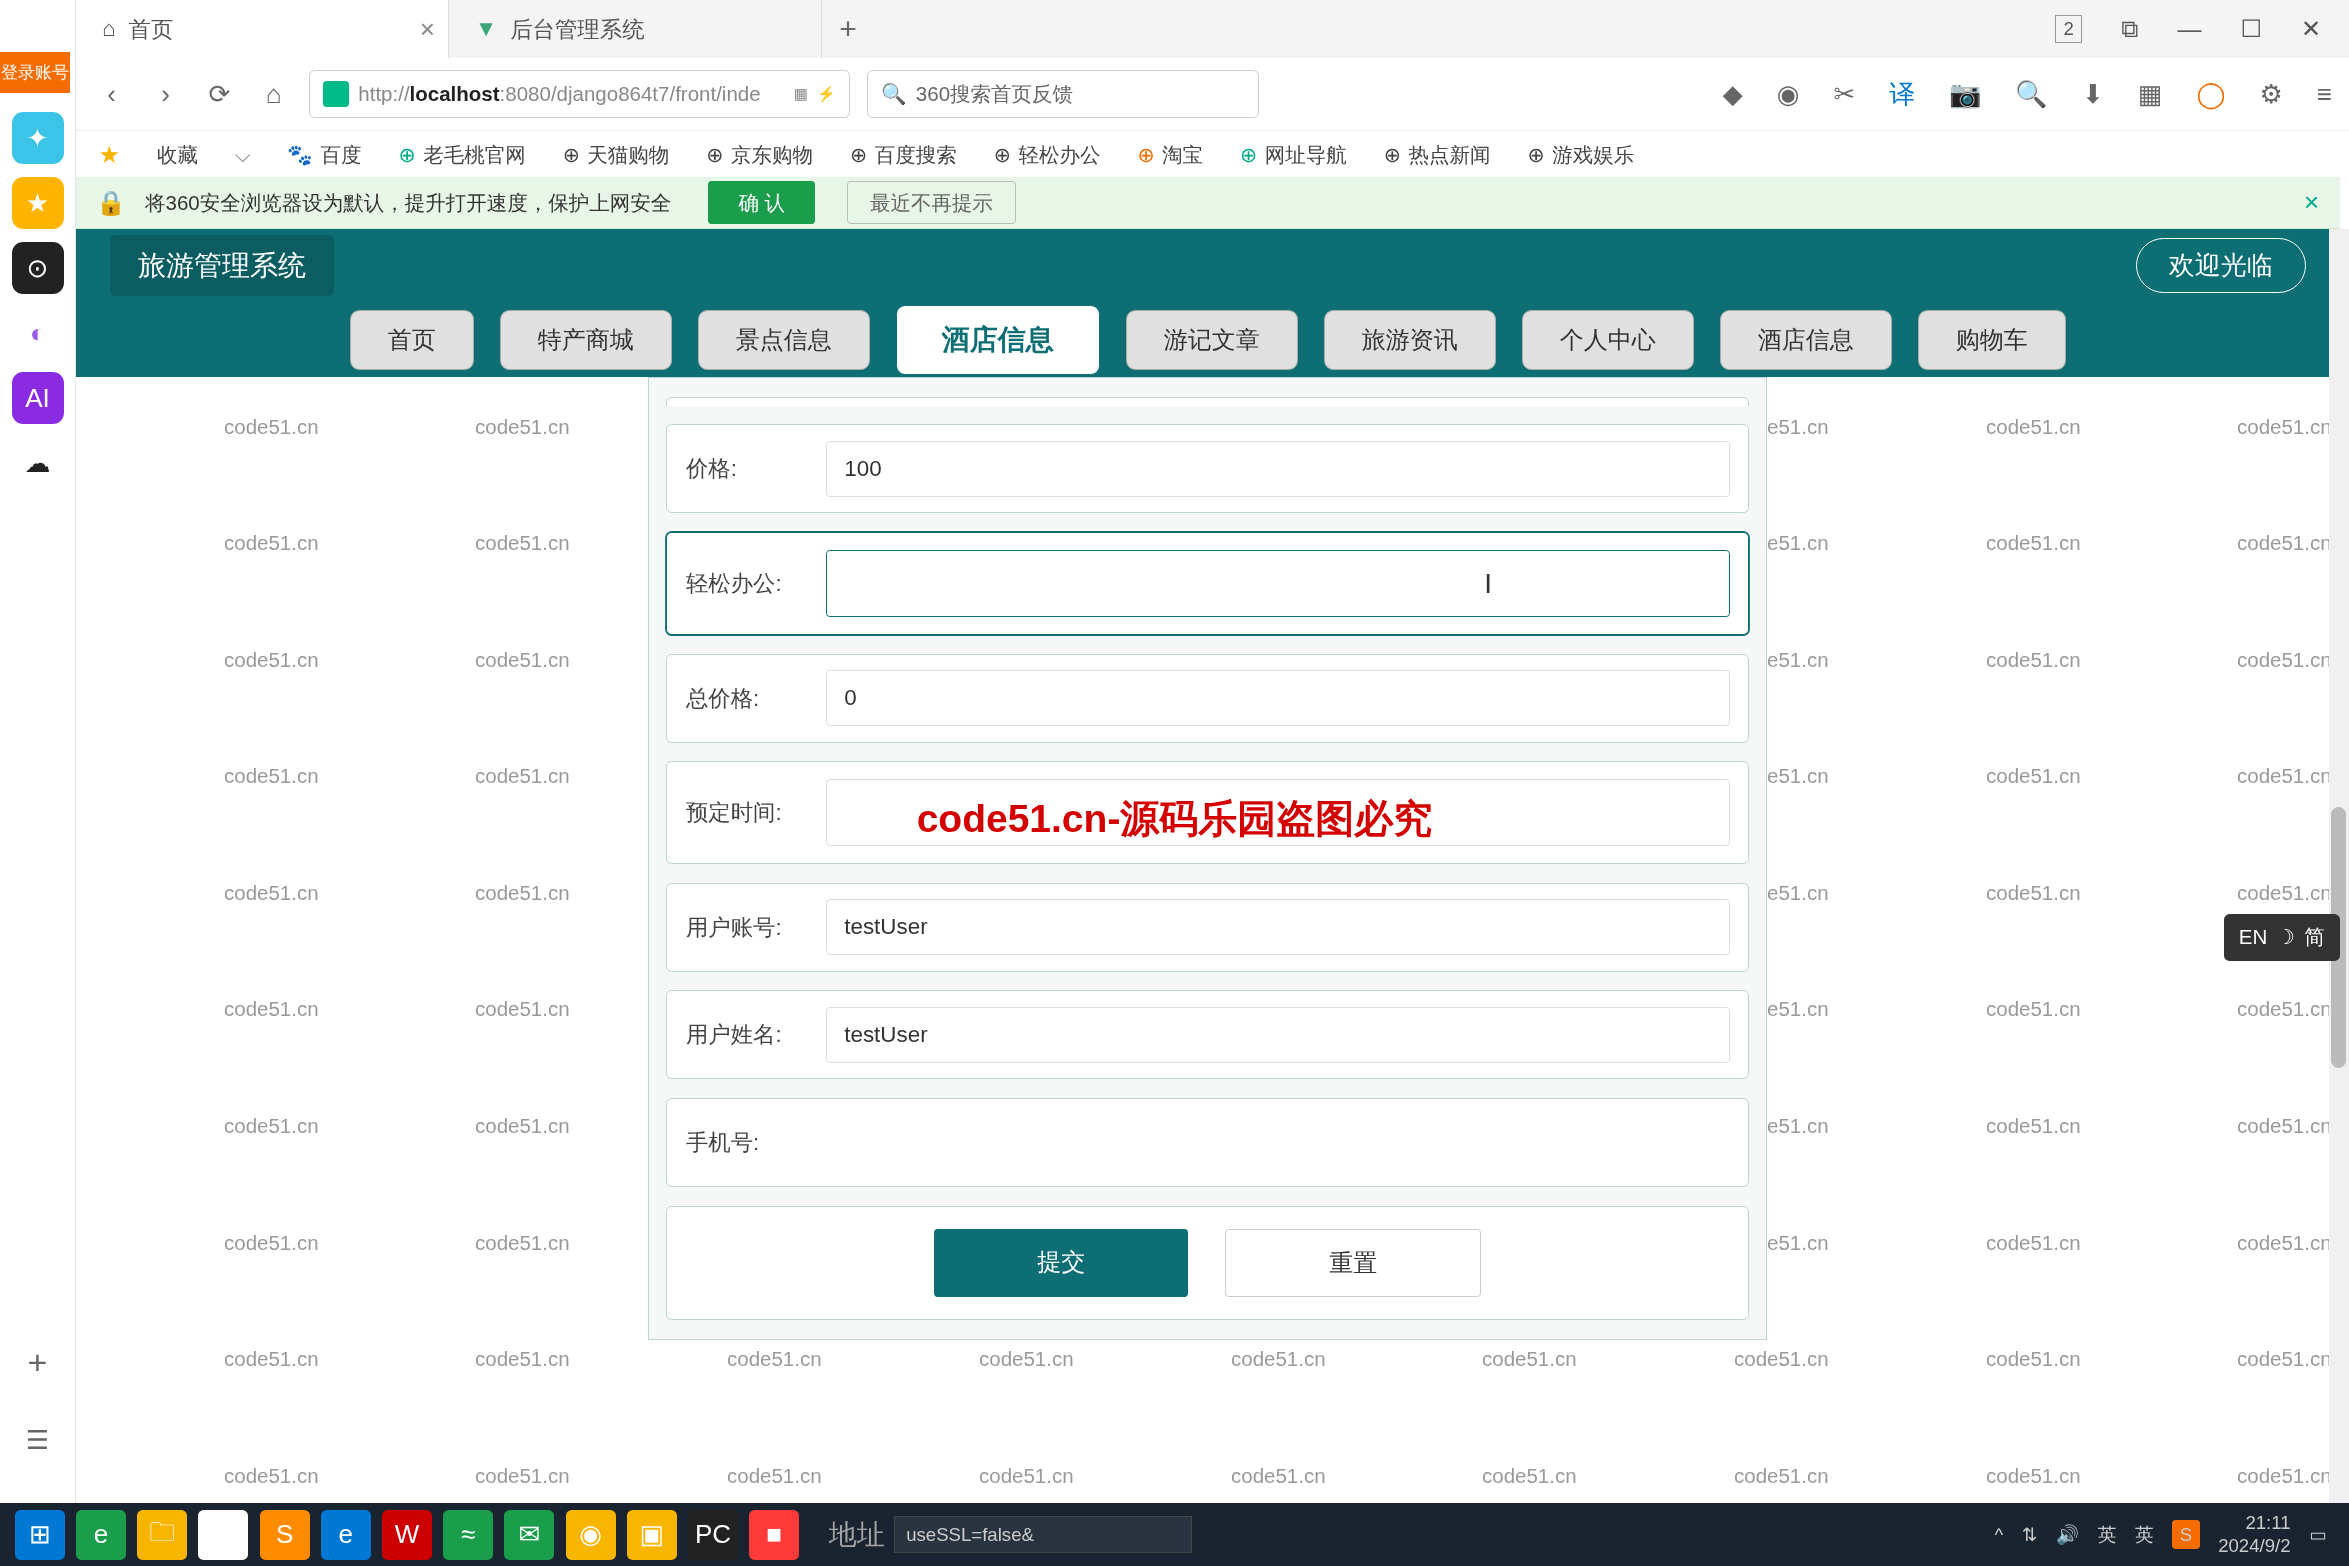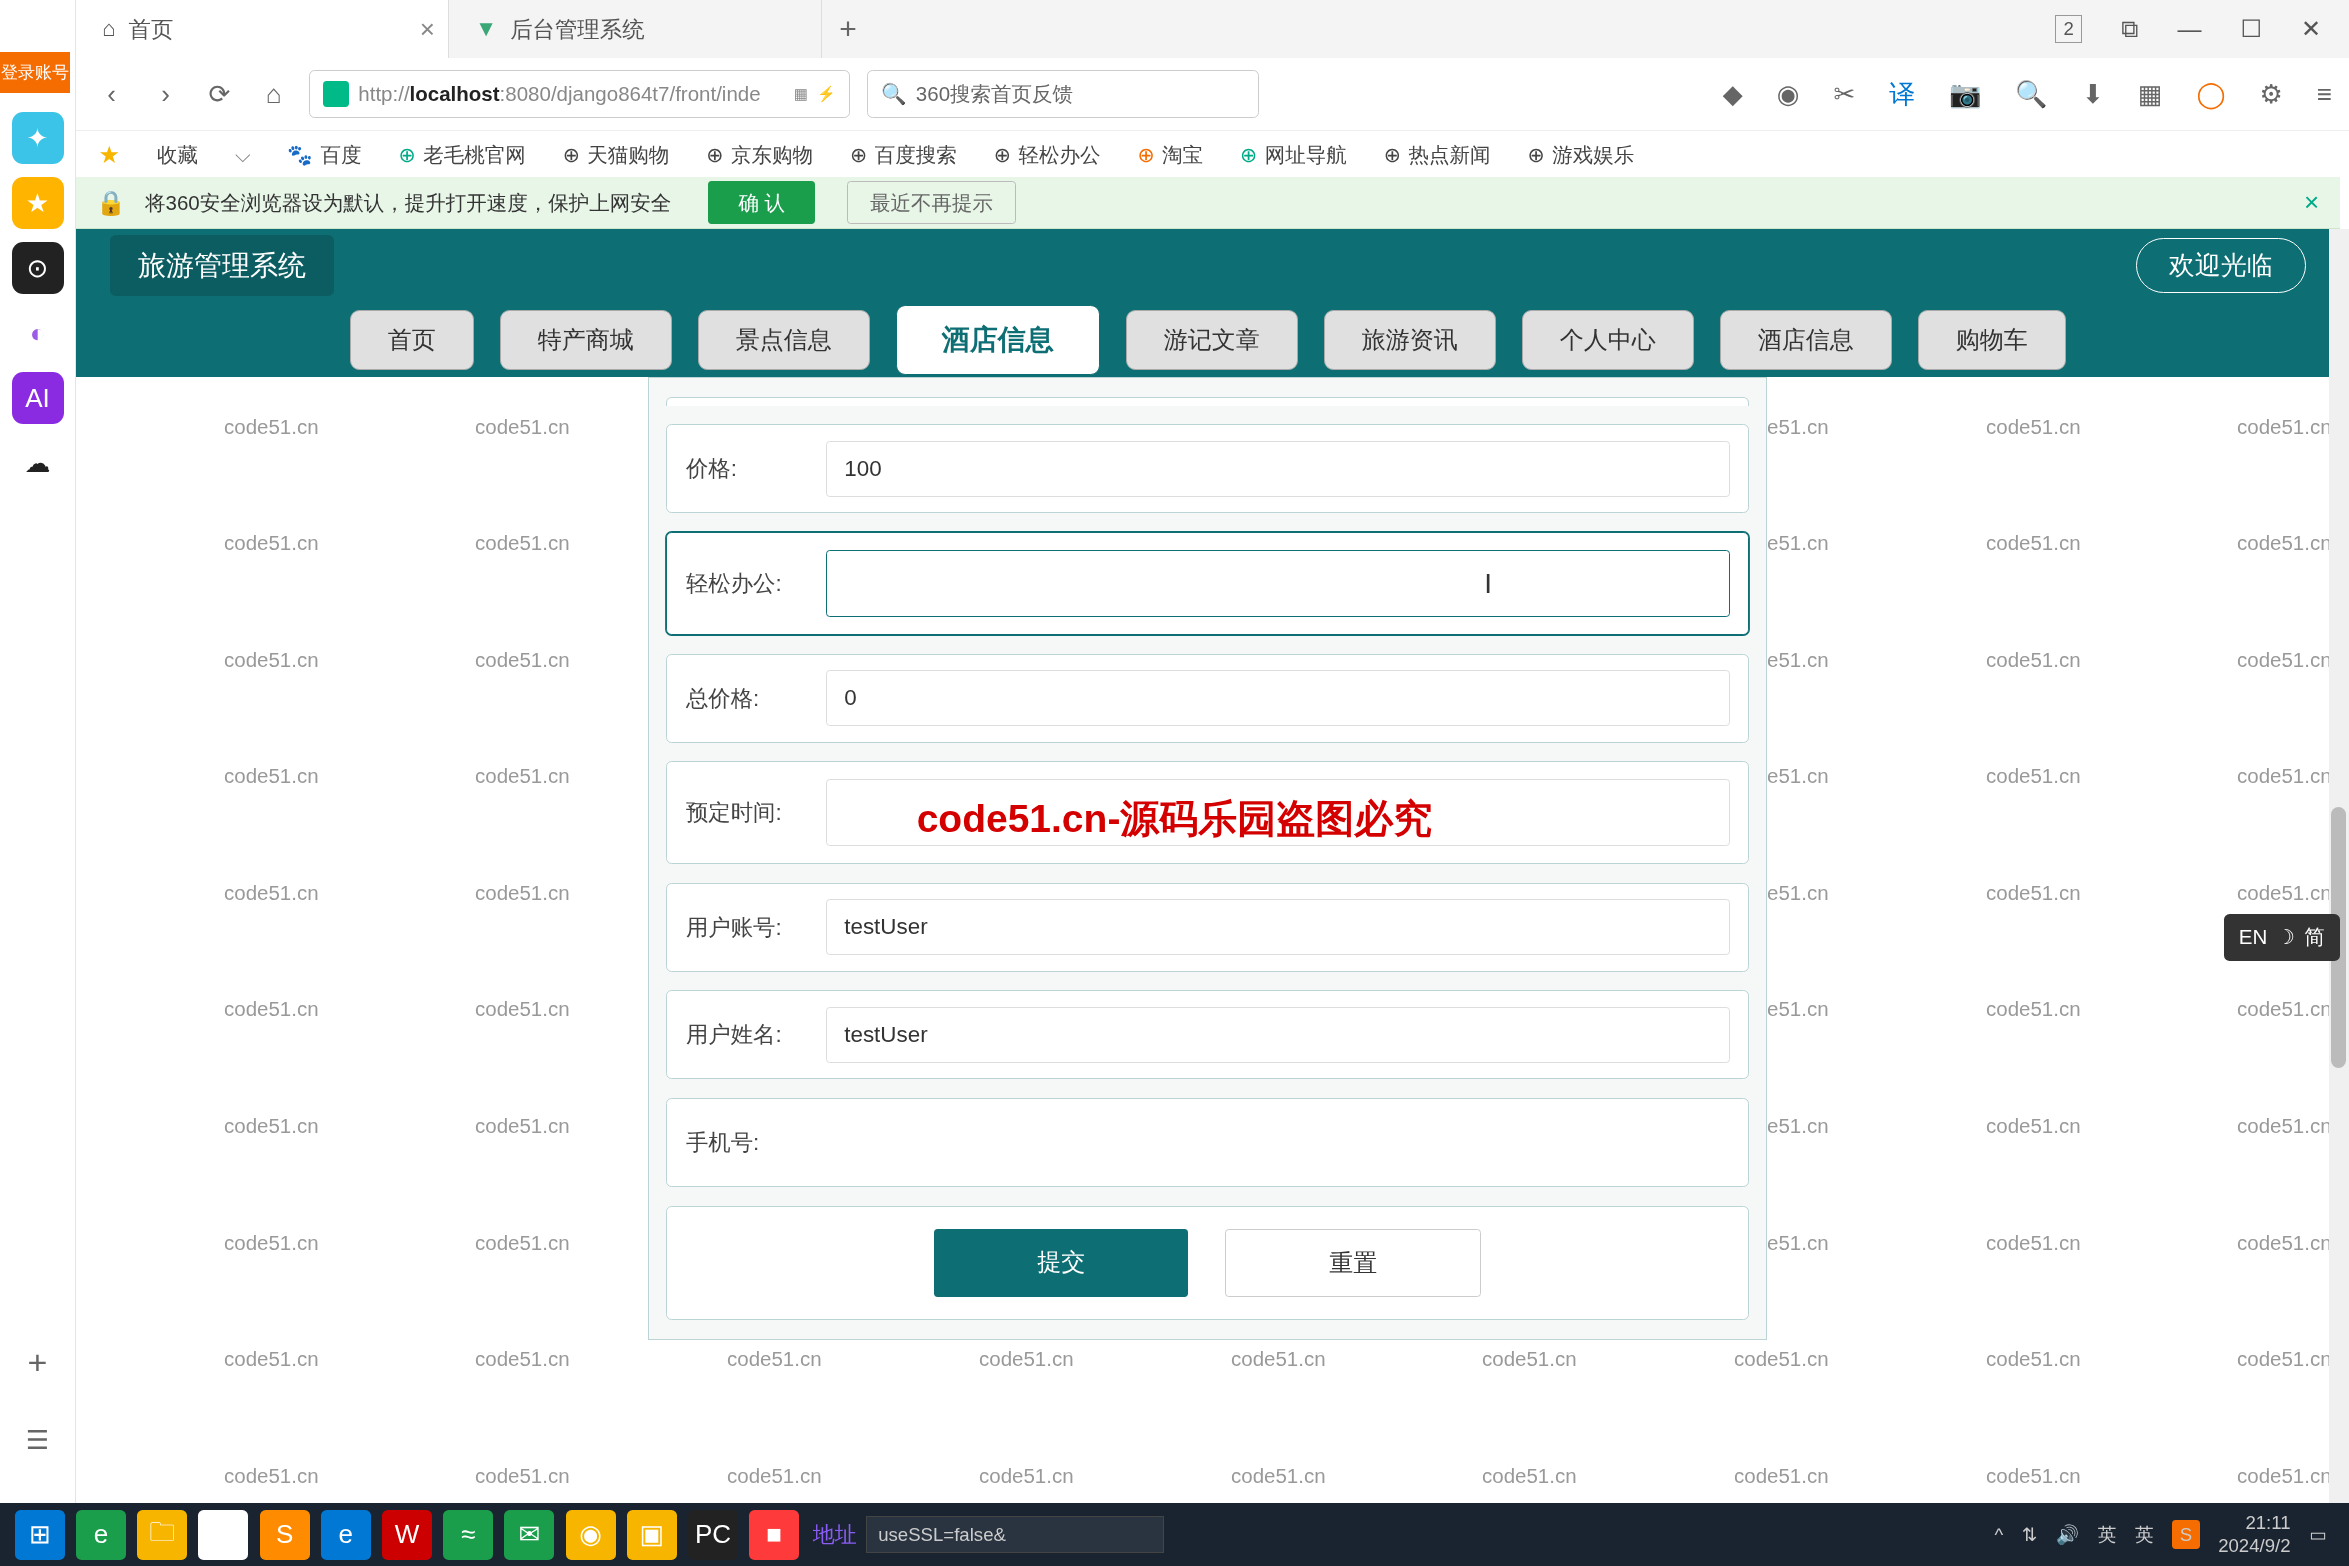--- a/index.html
+++ b/index.html
@@ -83,21 +83,21 @@
 
 .vscroll { position: absolute; right: 0; top: 229px; bottom: 63px; width: 20.5px; background: #f0f0f0; z-index: 9; }
 .vscroll-thumb { position: absolute; left: 2.8px; right: 2.8px; top: 578px; height: 261px; background: #bbb; border-radius: 7.5px; }
 
 
 .ime-badge { position: absolute; right: 9.3px; top: 914px; background: #333; color: #fff; font-size: 20.5px; padding: 9.3px 15px; border-radius: 5.6px; display: flex; align-items: center; gap: 9.3px; z-index: 20; }
 
 
 .taskbar { position: absolute; bottom: 0; left: 0; right: 0; height: 63px; background: #1a2430; display: flex; align-items: center; padding: 0 9.3px; z-index: 30; }
 .taskbar .tb-icon { width: 50px; height: 50px; margin: 0 5.6px; border-radius: 5.6px; display: flex; align-items: center; justify-content: center; font-size: 26px; color: #fff; }
-.taskbar .address-label { color: #8b5cf6; font-size: 22px; margin-left: 8px; }
+.taskbar .address-label { color: #a3a3a3; font-size: 28px; margin-left: 24px; }
 .taskbar .address-input { width: 298px; height: 37px; background: #2a3440; border: 0.9px solid #444; color: #ccc; padding: 0 11.2px; margin-left: 9.3px; font-size: 18.6px; }
 .taskbar .tray { margin-left: auto; display: flex; align-items: center; gap: 18.6px; color: #ccc; font-size: 18.6px; padding-right: 13px; }
 .taskbar .clock { text-align: right; line-height: 1.2; }
 
 .tb-win{background:#0078d4}.tb-360{background:#1a9e4b}.tb-folder{background:#f7b500}.tb-chrome{background:#fff;color:#333}.tb-subl{background:#ff8c00}.tb-edge{background:#0078d4}.tb-w{background:#c00}.tb-wave{background:#1a9e4b}.tb-wechat{background:#1a9e4b}.tb-bee{background:#f7b500}.tb-box{background:#f7b500}.tb-py{background:#222}.tb-red{background:#ff3a3a}
 </style>
 </head>
 <body>
 
 <div class="watermark" id="wm">

